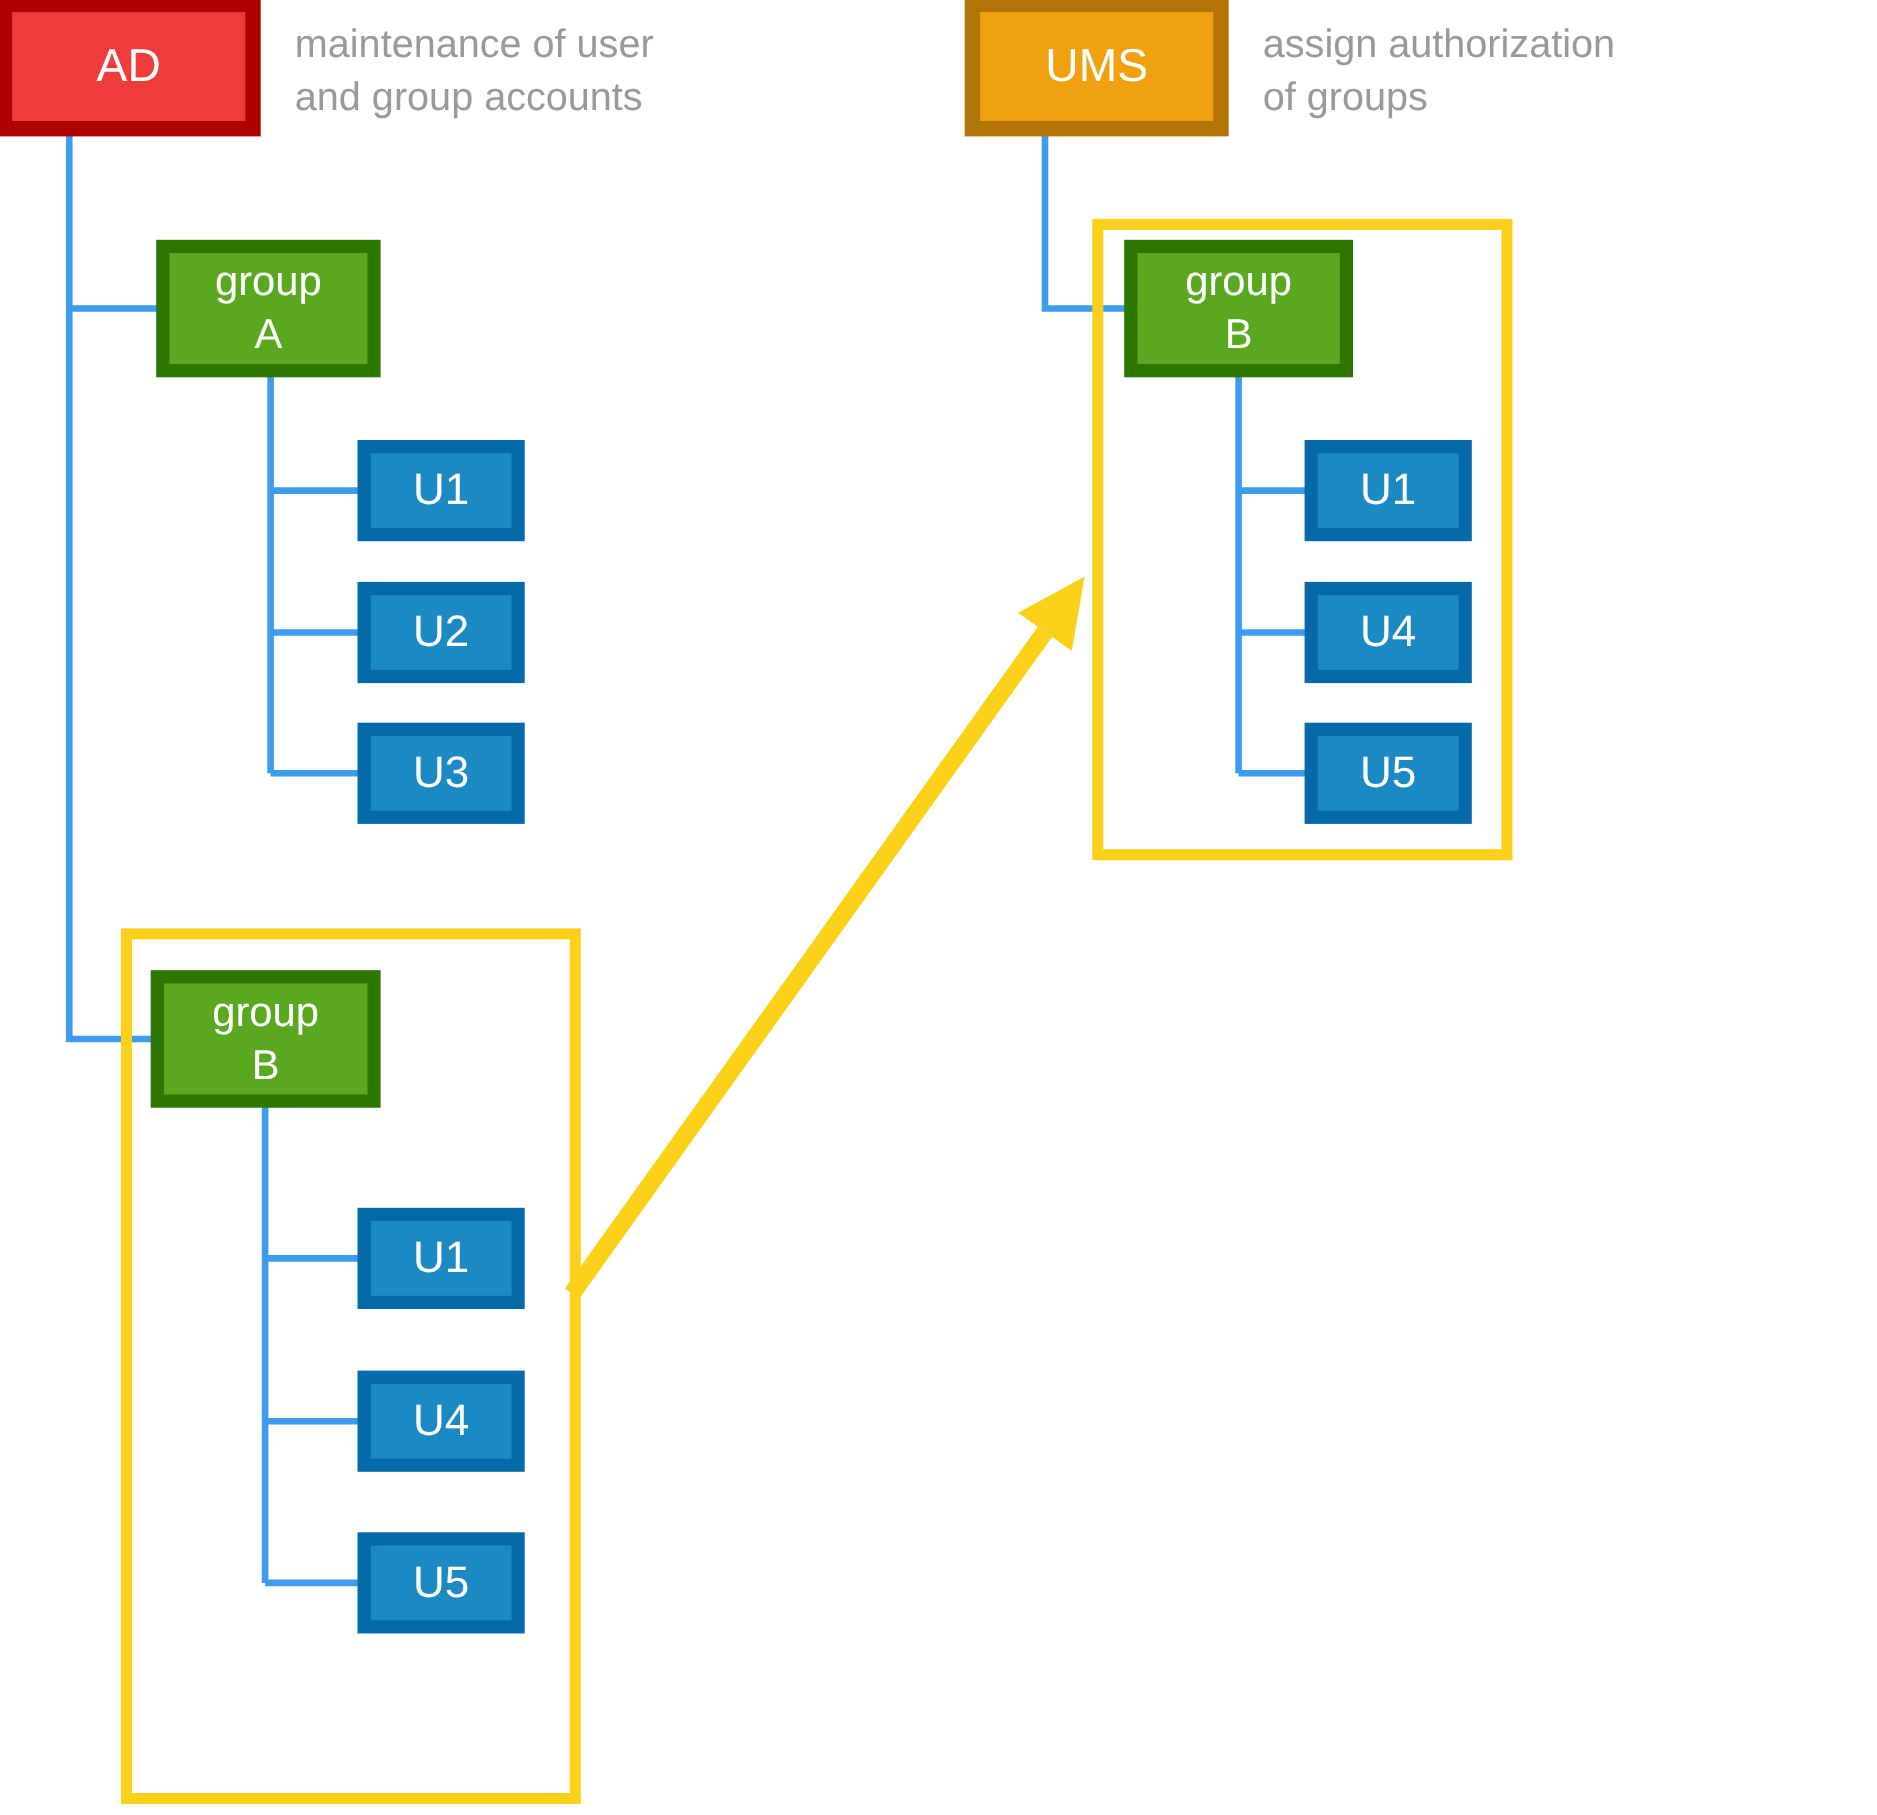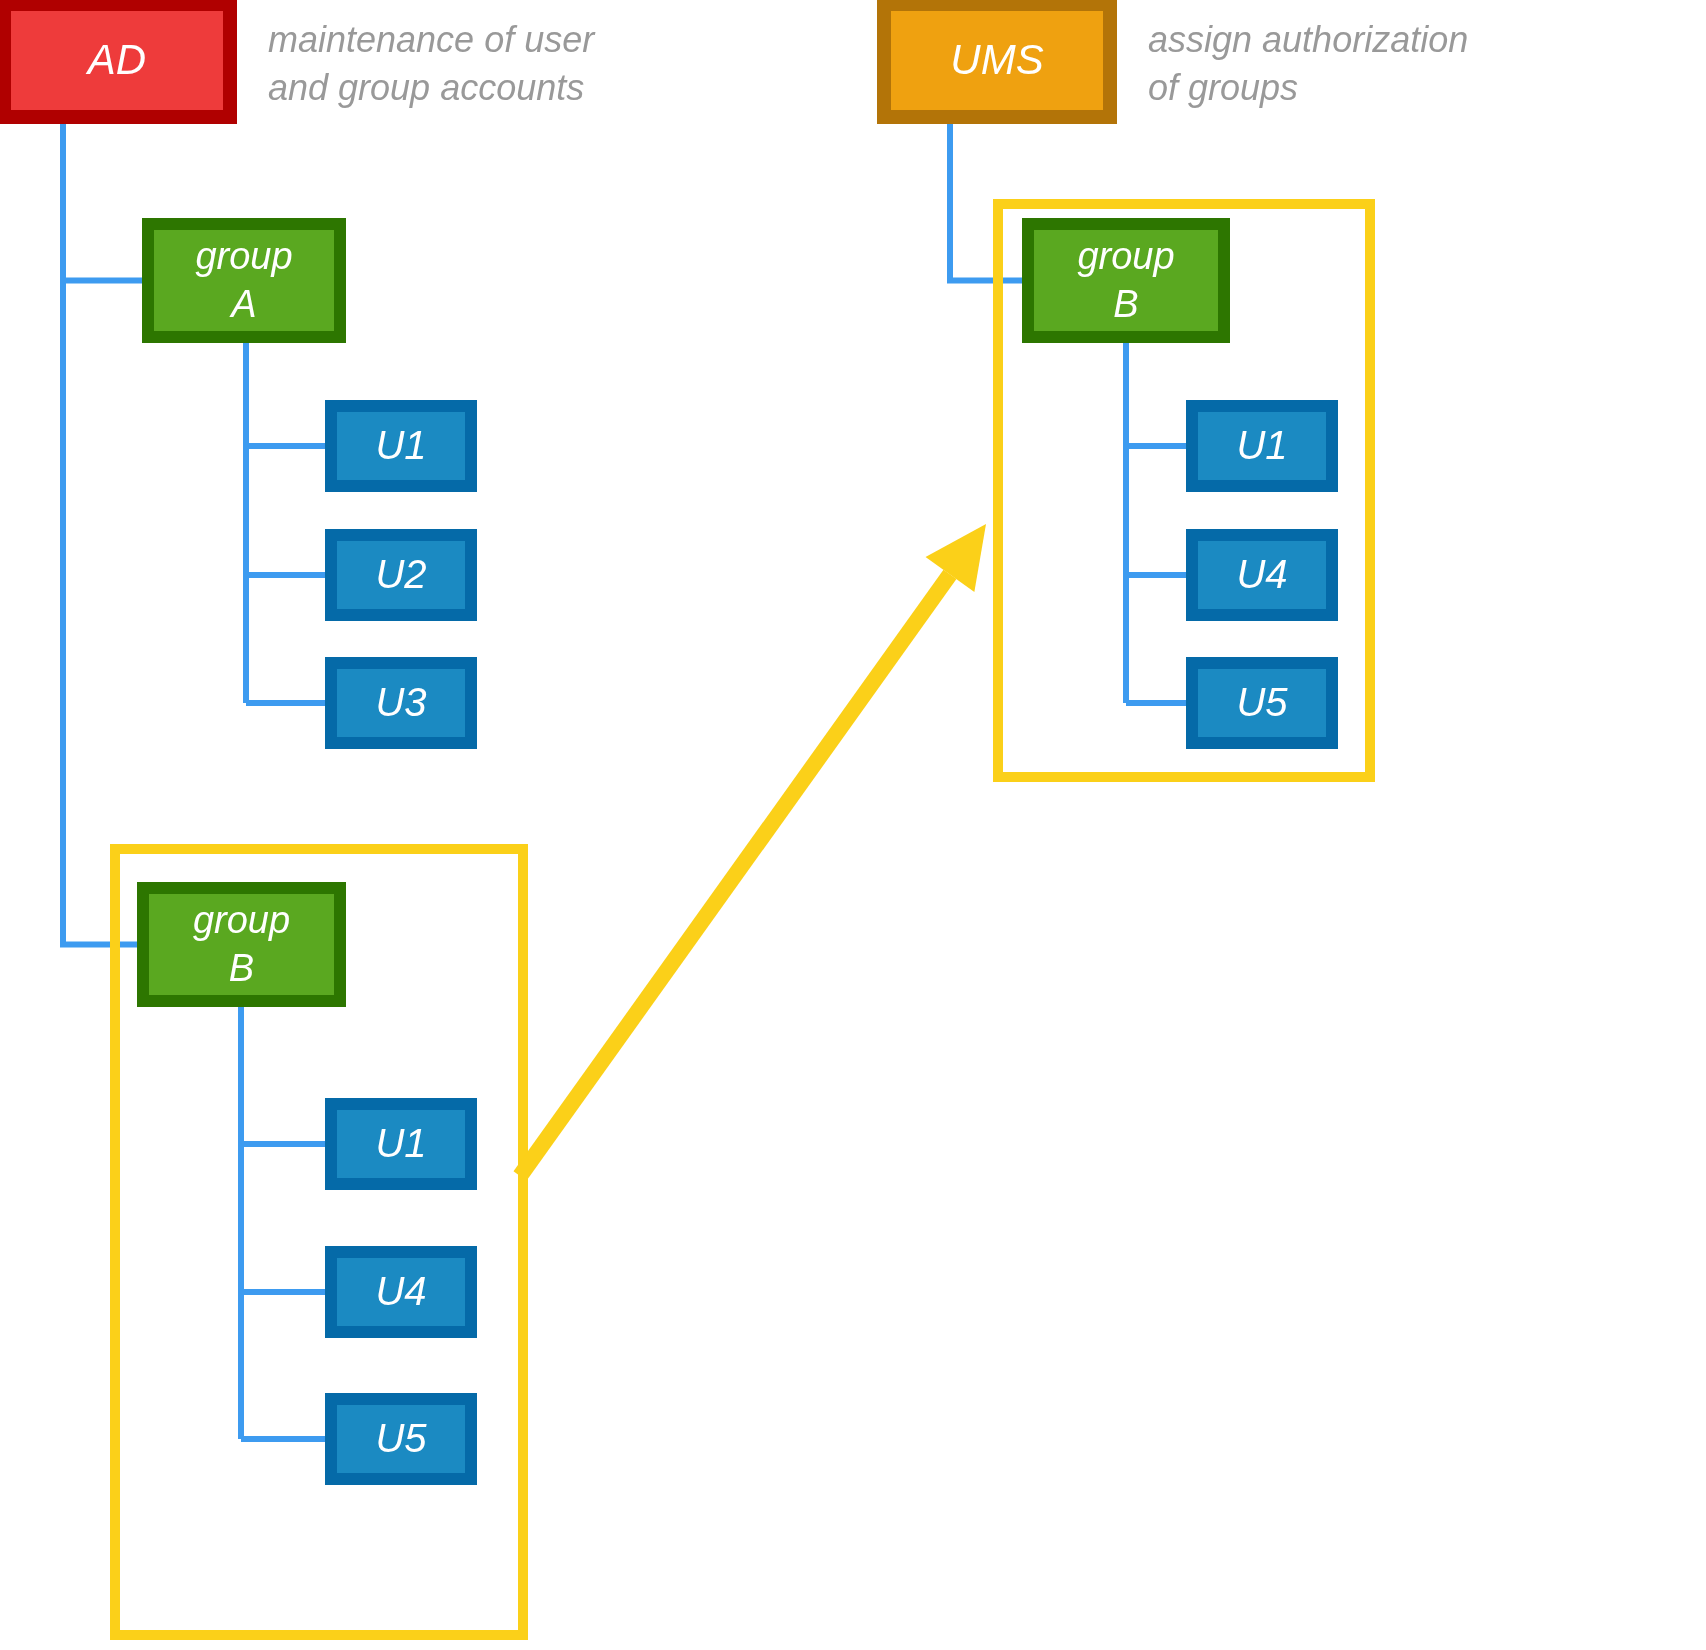--- a/index.html
+++ b/index.html
@@ -1,17 +1,17 @@
 <!DOCTYPE html>
 <html><head>
 <meta charset="utf-8">
 <style>
   html,body{margin:0;padding:0;background:#ffffff;}
   body{width:1706px;height:1650px;font-family:"Liberation Sans",sans-serif;overflow:hidden;}
-  #stage{position:relative;width:1706px;height:1289px;font-style:italic;}
+  #stage{position:relative;width:1706px;height:1289px;}
   svg#diagram{position:absolute;left:0;top:0;width:1706px;height:1650px;}
   .node-label{font-family:"Liberation Sans",sans-serif;fill:#ffffff;text-anchor:middle;dominant-baseline:middle;}
   .node-label.big{font-size:42px;}
   .node-label.unit{font-size:40px;}
   .node-label.grp{font-size:38px;}
   .caption{font-family:"Liberation Sans",sans-serif;fill:#999999;font-size:36px;}
 </style>
 </head>
 <body>
 

